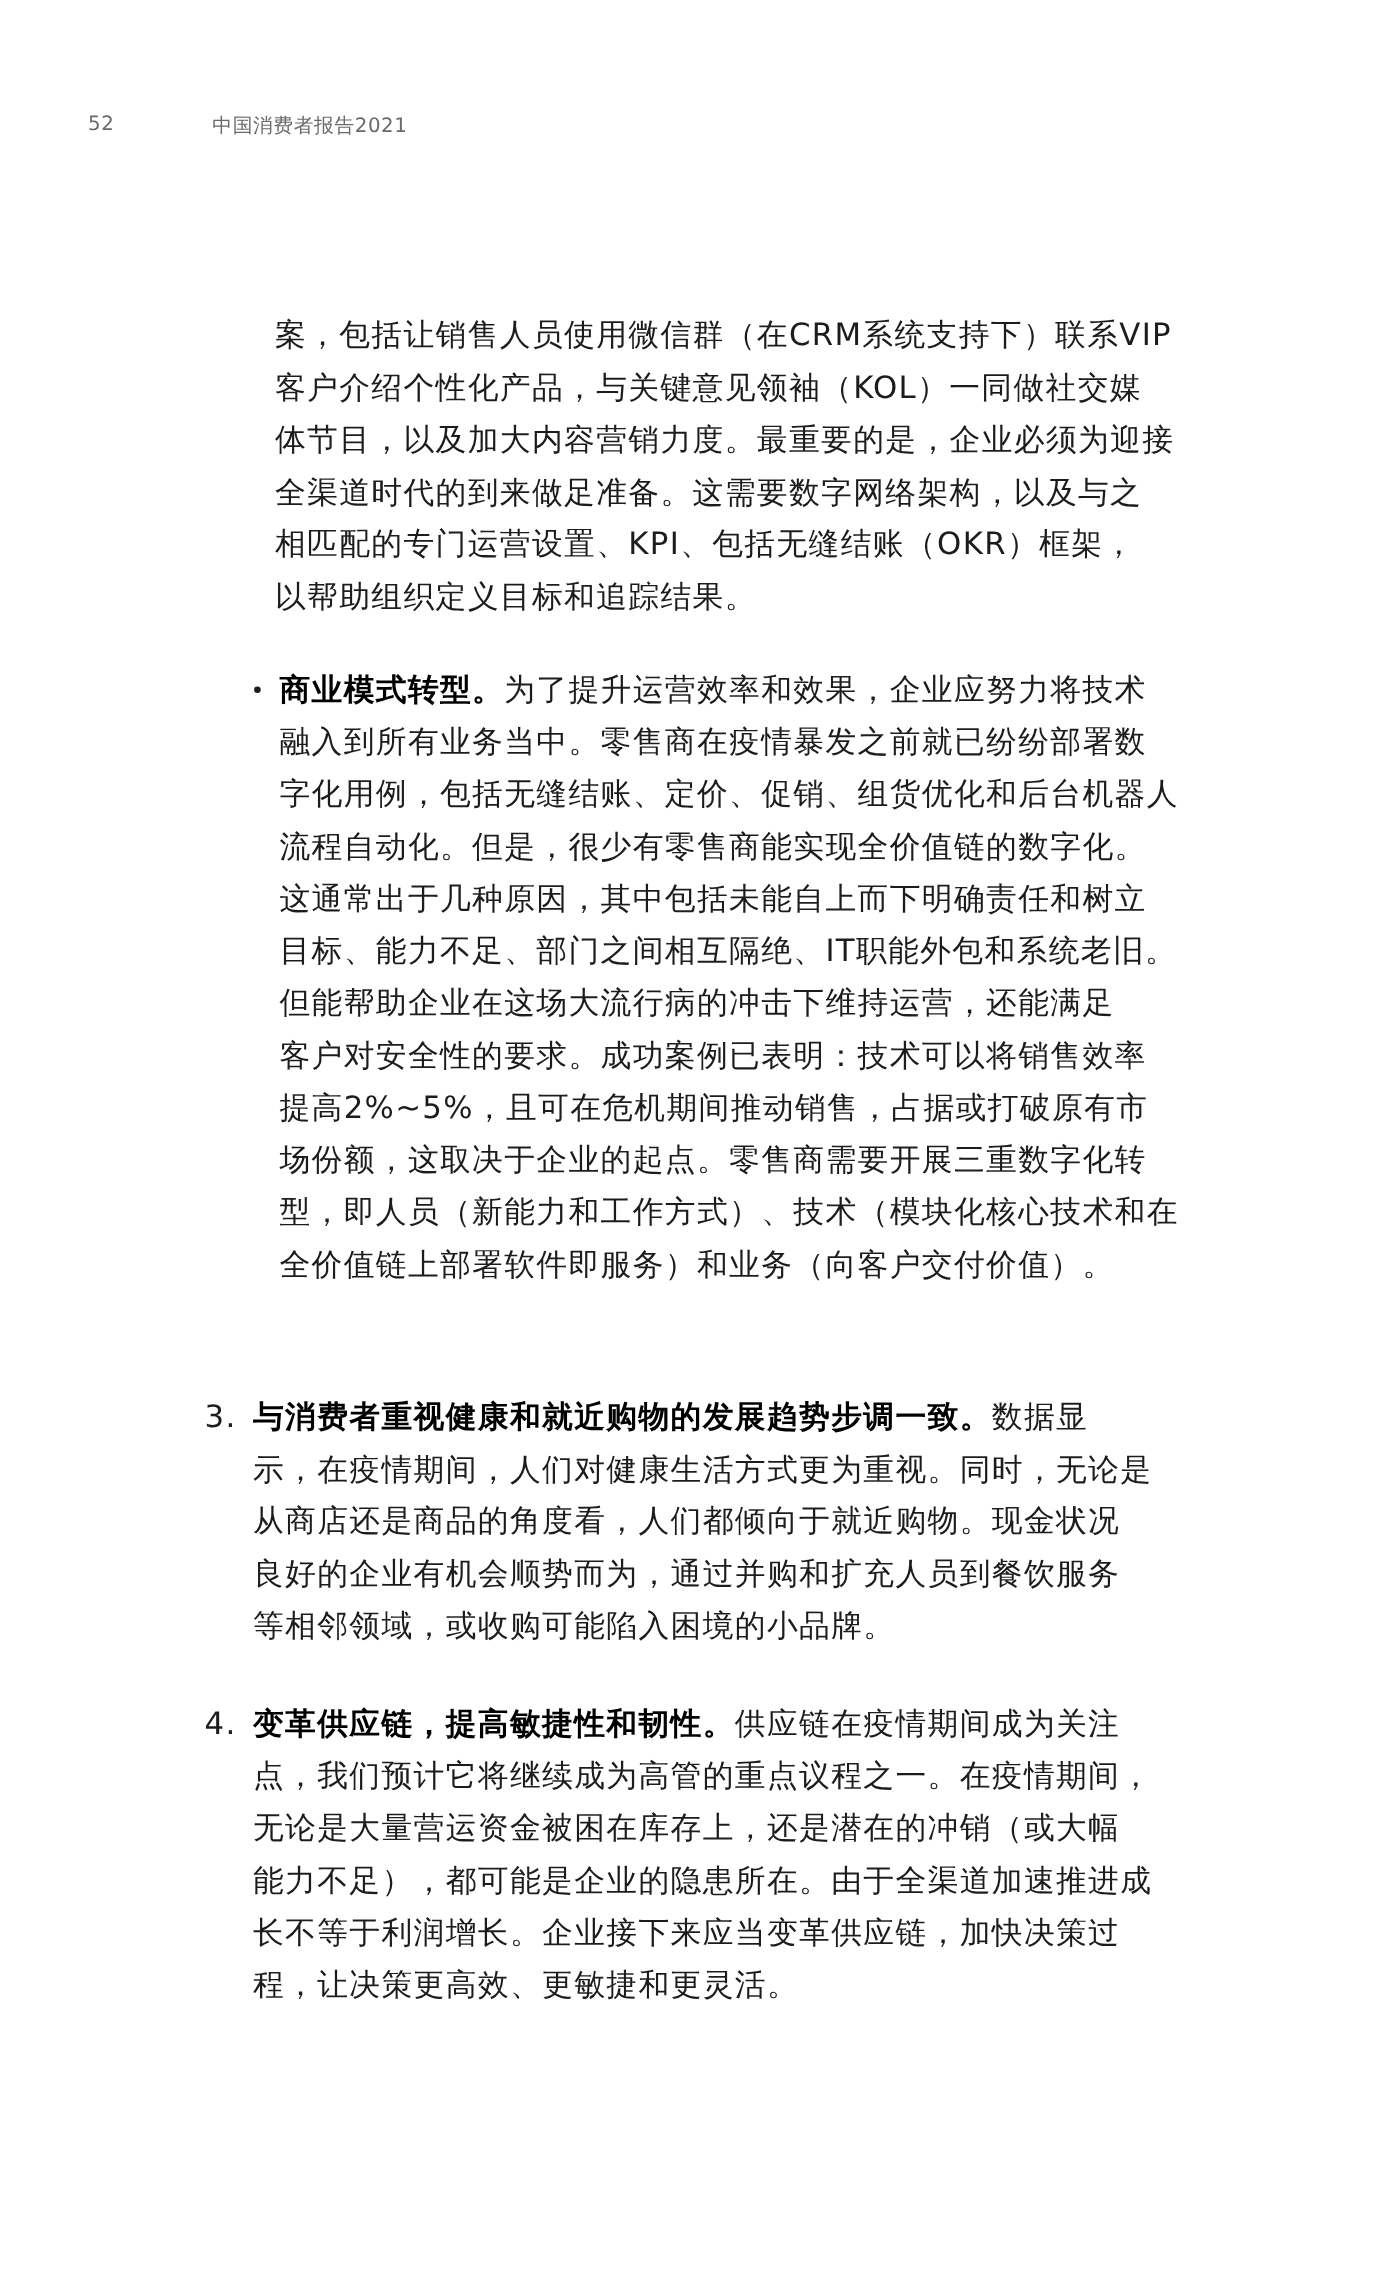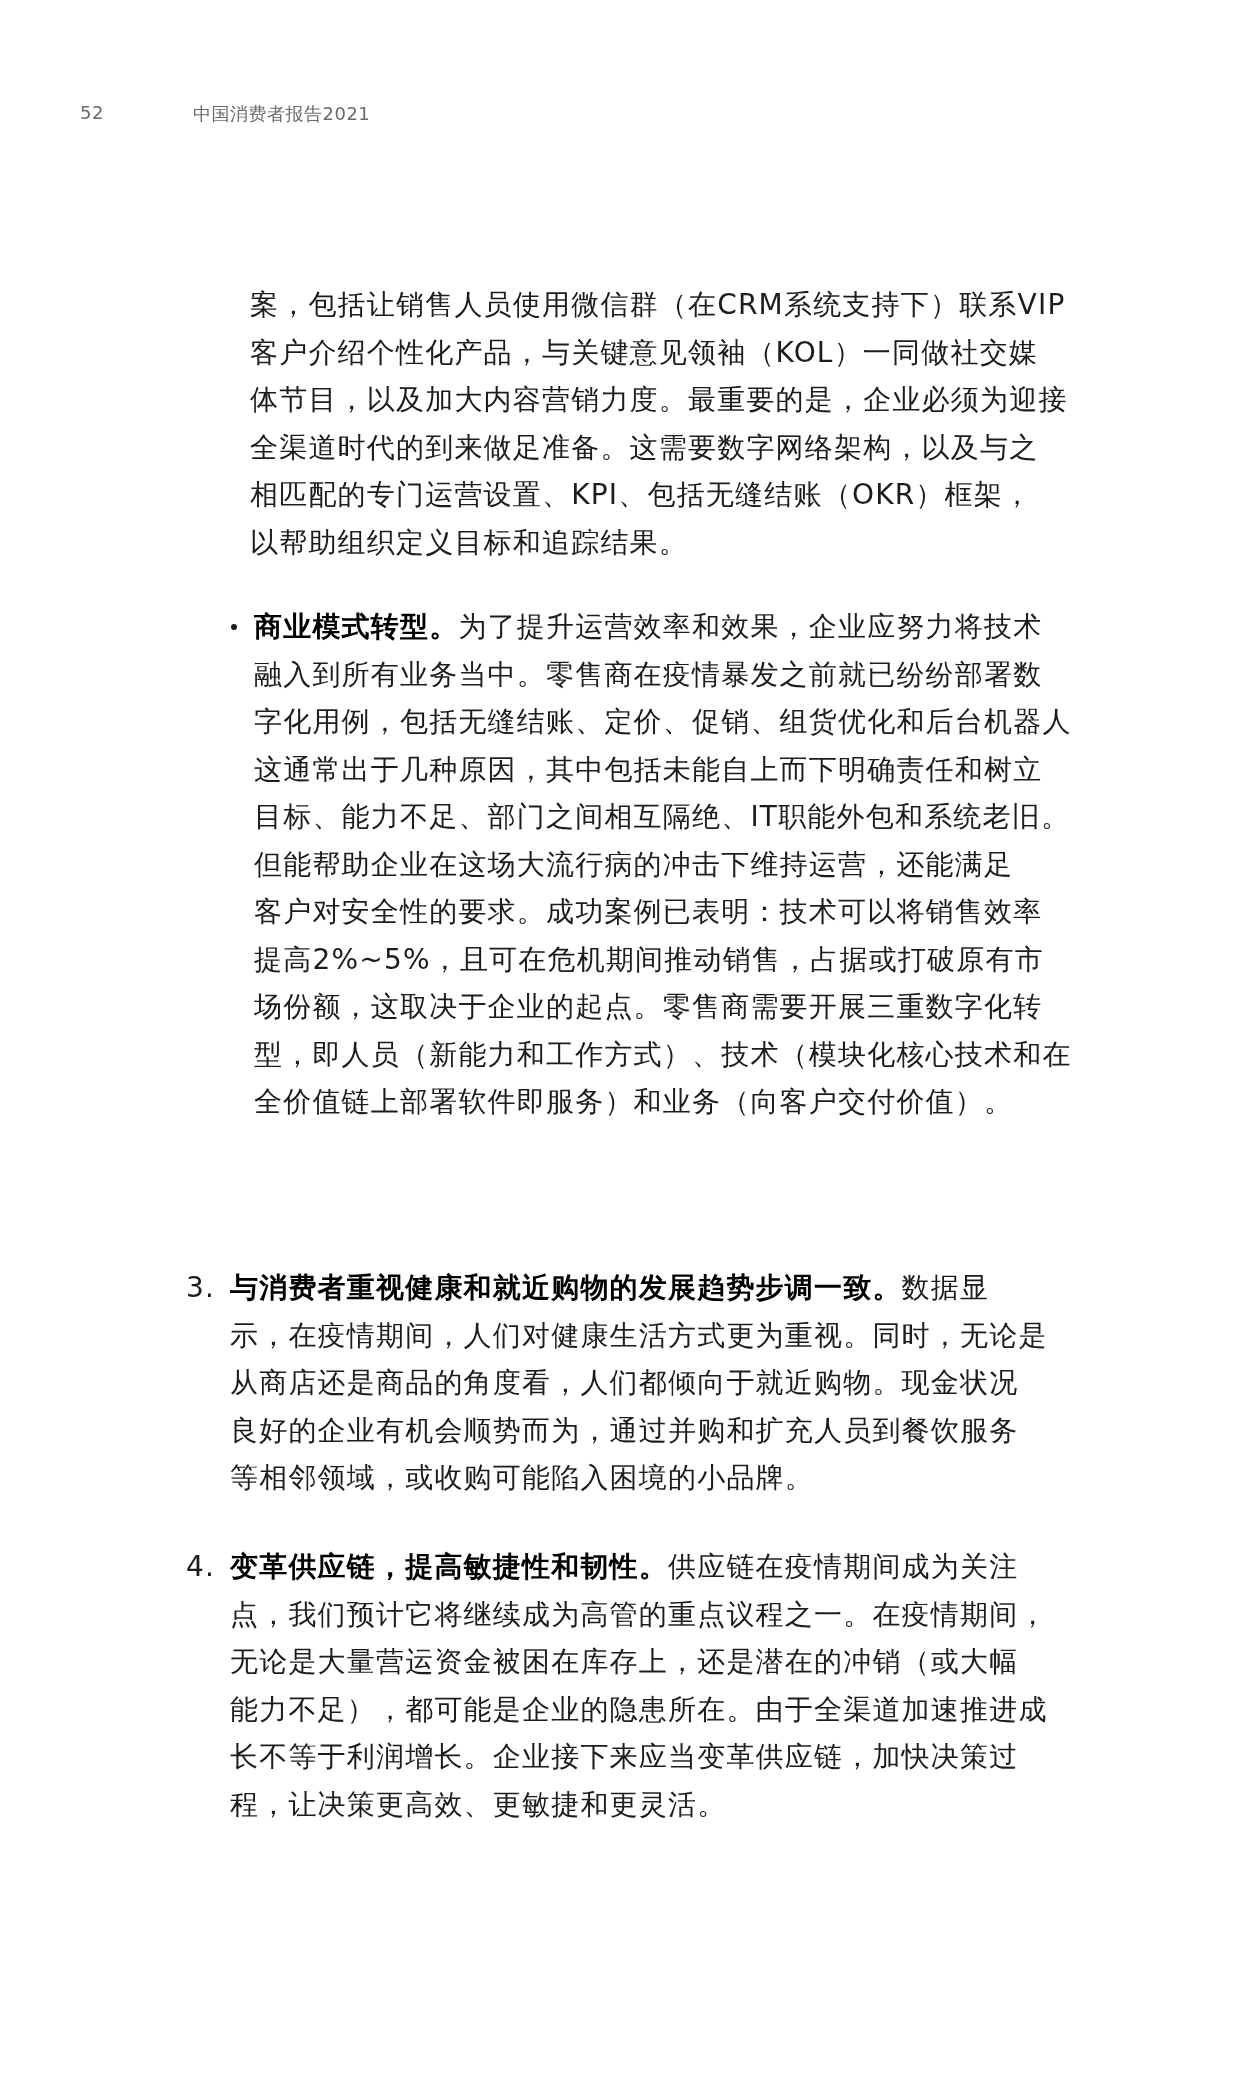--- a/index.html
+++ b/index.html
@@ -52,20 +52,21 @@
   <span class="line">全渠道时代的到来做足准备。这需要数字网络架构，以及与之</span>
   <span class="line">相匹配的专门运营设置、KPI、包括无缝结账（OKR）框架，</span>
   <span class="line">以帮助组织定义目标和追踪结果。</span>
 </div>
 
 <div id="bullet-item" class="block body-text">
   <span class="bullet-dot"></span>
   <span class="line"><b>商业模式转型。</b><span>为了提升运营效率和效果，企业应努力将技术</span></span>
   <span class="line">融入到所有业务当中。零售商在疫情暴发之前就已纷纷部署数</span>
   <span class="line">字化用例，包括无缝结账、定价、促销、组货优化和后台机器人</span>
+  <span class="line">流程自动化。但是，很少有零售商能实现全价值链的数字化。</span>
   <span class="line">这通常出于几种原因，其中包括未能自上而下明确责任和树立</span>
   <span class="line">目标、能力不足、部门之间相互隔绝、IT职能外包和系统老旧。</span>
   <span class="line">但能帮助企业在这场大流行病的冲击下维持运营，还能满足</span>
   <span class="line">客户对安全性的要求。成功案例已表明：技术可以将销售效率</span>
   <span class="line">提高2%~5%，且可在危机期间推动销售，占据或打破原有市</span>
   <span class="line">场份额，这取决于企业的起点。零售商需要开展三重数字化转</span>
   <span class="line">型，即人员（新能力和工作方式）、技术（模块化核心技术和在</span>
   <span class="line">全价值链上部署软件即服务）和业务（向客户交付价值）。</span>
 </div>
 

